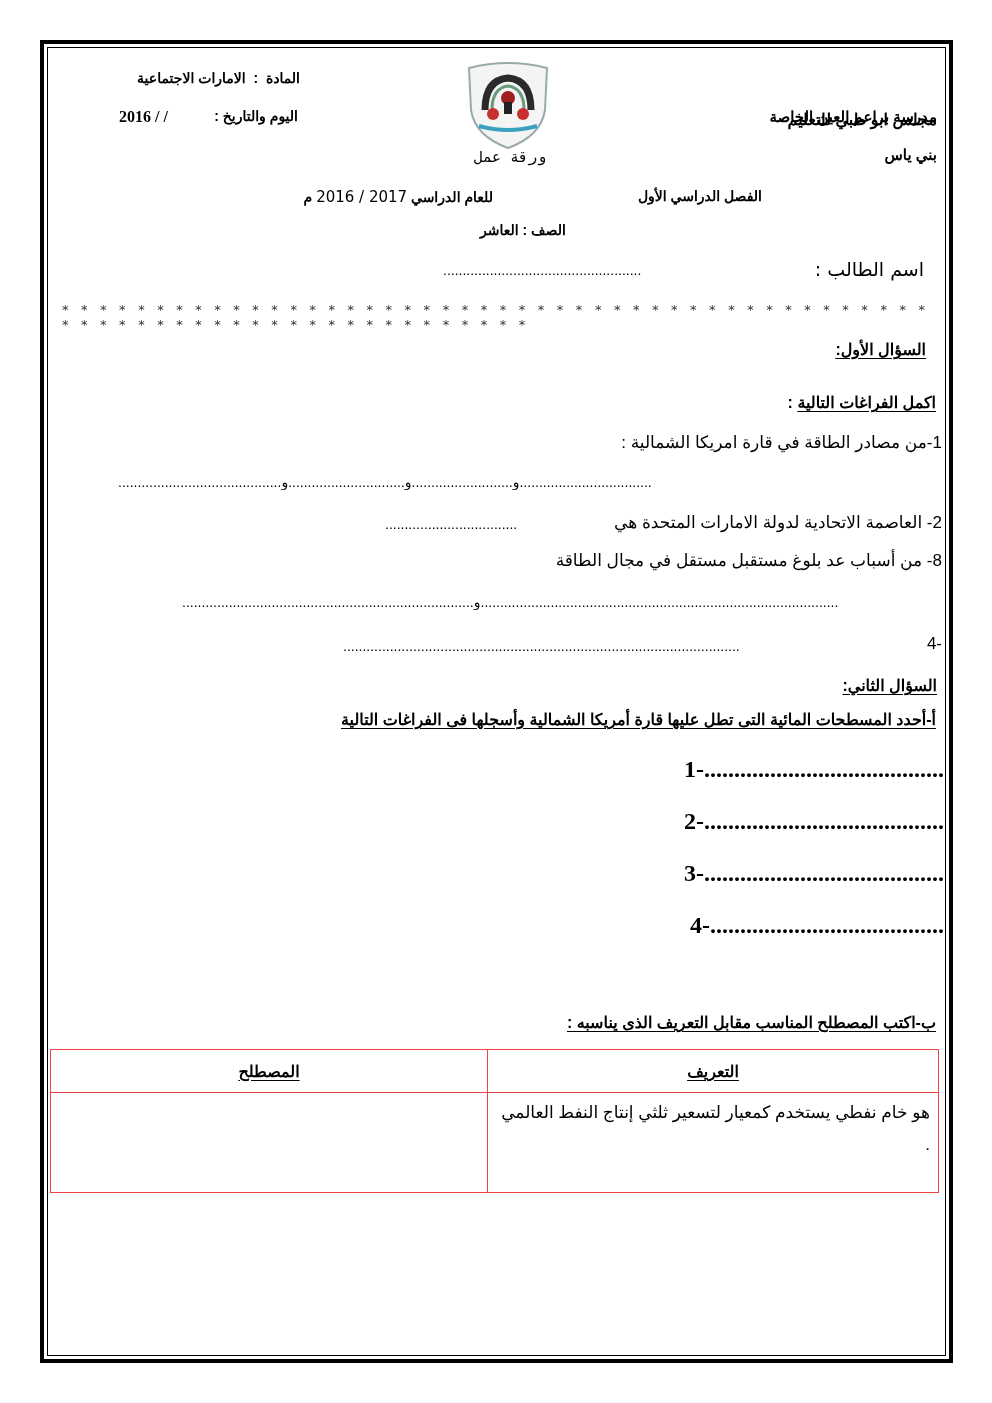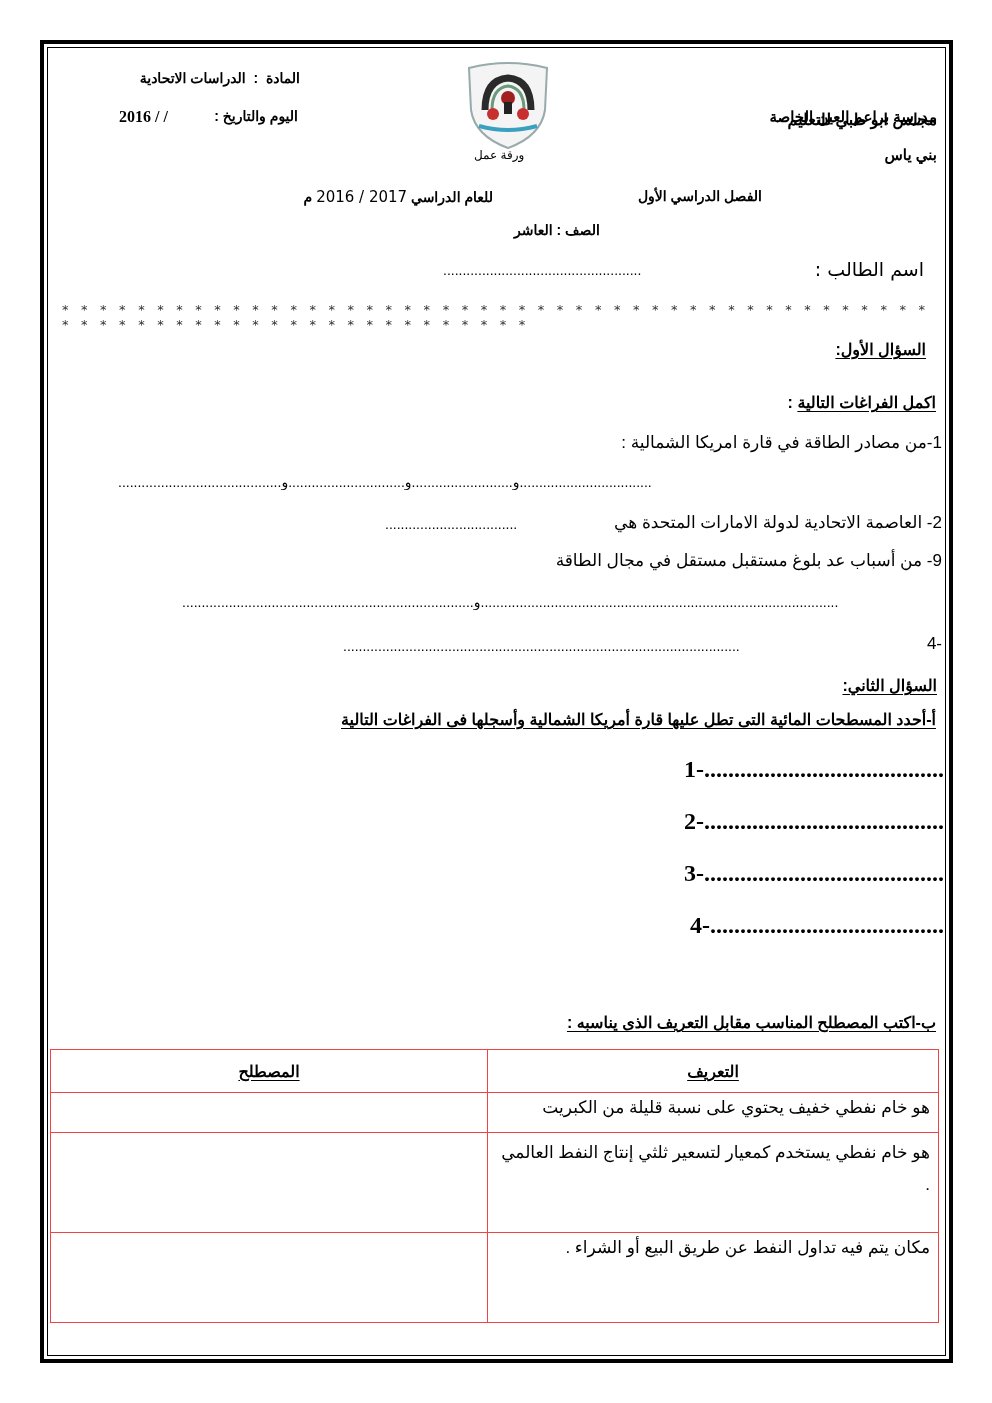--- a/index.html
+++ b/index.html
@@ -29,65 +29,65 @@
 <div class="page-border"></div>
 <div class="page-border-inner"></div>
 
 <div class="abs rtl hdr-r" style="top:70px;font-size:16px;margin-top:40px;">مجلس ابو ظبي للتعليم</div>
 <div class="abs rtl hdr-r" style="top:108px;">مدرسة براعم العين الخاصة</div>
 <div class="abs rtl hdr-r" style="top:146px;">بني ياس</div>
 
 <div class="abs rtl hdr-l" style="top:70px;left:100px;width:200px;text-align:right;">
   <span>المادة</span>
   <span>&nbsp;:&nbsp;</span>
-  <span>الدراسات الاتحادية</span>
+  <span>الامارات الاجتماعية</span>
 </div>
 <div class="abs hdr-l" style="top:108px;left:78px;width:220px;">
   <span style="font-family:'Liberation Serif',serif;font-size:16px;margin-left:41px;">2016 /     /</span>
   <span class="rtl" style="position:absolute;right:0;">اليوم والتاريخ :</span>
 </div>
 
 <div class="logo">
   <svg width="90" height="92" viewBox="0 0 90 92">
     <path d="M6 10 Q45 0 84 10 L82 52 Q78 78 45 90 Q12 78 8 52 Z" fill="#f4f4f4" stroke="#9aa" stroke-width="2"></path>
     <path d="M22 52 Q22 22 45 20 Q68 22 68 52" fill="none" stroke="#2a2a2a" stroke-width="7"></path>
     <path d="M29 52 Q29 30 45 28 Q61 30 61 52" fill="none" stroke="#6a9a7a" stroke-width="3"></path>
     <circle cx="45" cy="40" r="7" fill="#a02020"></circle>
     <rect x="41" y="44" width="8" height="12" fill="#222"></rect>
     <circle cx="30" cy="56" r="6" fill="#c83030"></circle>
     <circle cx="60" cy="56" r="6" fill="#c83030"></circle>
     <path d="M16 68 Q45 76 74 68" fill="none" stroke="#3aa0c0" stroke-width="4"></path>
   </svg>
 </div>
-<div class="abs rtl" style="top:148px;left:474px;font-family:Liberation Sans, sans-serif;font-size:12px;">ورقة عمل</div>
+<div class="abs rtl" style="top:148px;left:474px;font-family:Liberation Mono, monospace;font-size:15px;">ورقة عمل</div>
 
 <div class="abs rtl b" style="top:188px;right:230px;font-size:14px;">الفصل الدراسي الأول</div>
 <div class="abs rtl b" style="top:188px;left:238px;width:255px;font-size:14px;text-align:right;">
   <span>للعام الدراسي</span>
   <span style="font-family:'DejaVu Sans',sans-serif;font-weight:normal;font-size:15px;direction:ltr;unicode-bidi:isolate;">2016 / 2017</span>
   <span>م</span>
 </div>
-<div class="abs rtl b" style="top:222px;left:480px;font-size:14px;margin-left:34px;">الصف : العاشر</div>
+<div class="abs rtl b" style="top:222px;left:480px;font-size:14px;">الصف : العاشر</div>
 
 <div class="abs rtl" style="top:258px;right:68px;font-family:'DejaVu Sans',sans-serif;font-size:19px;">اسم الطالب :</div>
 <div class="abs" style="top:262px;left:443px;font-size:14px;">...................................................</div>
 
 <div class="stars">* * * * * * * * * * * * * * * * * * * * * * * * * * * * * * * * * * * * * * * * * * * * * * * * * * * * * * * * * * * * * * * * * * * * * * *</div>
 
 <div class="abs rtl b u" style="top:340px;right:66px;font-size:16px;">السؤال الأول:</div>
 <div class="abs rtl b" style="top:393px;right:56px;font-size:16px;">
   <span class="u">اكمل الفراغات التالية</span><span> :</span>
 </div>
 <div class="abs rtl line" style="top:432px;right:50px;">1-من مصادر الطاقة في قارة امريكا الشمالية :</div>
 <div class="abs line dots" style="top:474px;left:118px;width:826px;overflow:hidden;font-size:14px;">..........................................و..........................و..............................و..................................</div>
 
 <div class="abs rtl line" style="top:512px;right:50px;">2- العاصمة الاتحادية لدولة الامارات المتحدة هي</div>
 <div class="abs" style="top:516px;left:385px;font-size:14px;">..................................</div>
 
-<div class="abs rtl line" style="top:550px;right:50px;">9- من أسباب عد بلوغ مستقبل مستقل في مجال الطاقة</div>
+<div class="abs rtl line" style="top:550px;right:50px;">8- من أسباب عد بلوغ مستقبل مستقل في مجال الطاقة</div>
 <div class="abs dots" style="top:594px;left:182px;width:762px;overflow:hidden;font-size:14px;">...........................................................................و............................................................................................</div>
 
 <div class="abs line" style="top:634px;right:50px;">4-</div>
 <div class="abs" style="top:638px;left:343px;width:563px;overflow:hidden;font-size:14px;">......................................................................................................</div>
 
 <div class="abs rtl b u" style="top:676px;right:55px;font-size:16px;">السؤال الثاني:</div>
 <div class="abs rtl b u" style="top:710px;right:56px;font-size:16px;">أ-أحدد المسطحات المائية التى تطل عليها قارة أمريكا الشمالية وأسجلها فى الفراغات التالية</div>
 
 <div class="abs q2-item" style="top:756px;">1-........................................</div>
 <div class="abs q2-item" style="top:808px;">2-........................................</div>
@@ -95,26 +95,18 @@
 <div class="abs q2-item" style="top:912px;">4-.......................................</div>
 
 <div class="abs rtl b u" style="top:1013px;right:56px;font-size:16px;">ب-اكتب المصطلح المناسب مقابل التعريف الذى يناسبه :</div>
 
 <table class="terms">
   <tbody>
       <tr>
     <td class="th term"><span class="u">المصطلح</span></td>
     <td class="th"><span class="u">التعريف</span></td>
   </tr>
-  <tr style="height:40px;">
-    <td class="term"></td>
-    <td>هو خام نفطي خفيف يحتوي على نسبة قليلة من الكبريت</td>
-  </tr>
   <tr style="height:100px;">
     <td class="term"></td>
     <td class="wrap">هو خام نفطي يستخدم كمعيار لتسعير ثلثي إنتاج النفط العالمي .</td>
-  </tr>
-  <tr style="height:90px;">
-    <td class="term"></td>
-    <td>مكان يتم فيه تداول النفط عن طريق البيع أو الشراء .</td>
   </tr>
 </tbody>
   </table>
 
 </body></html>

